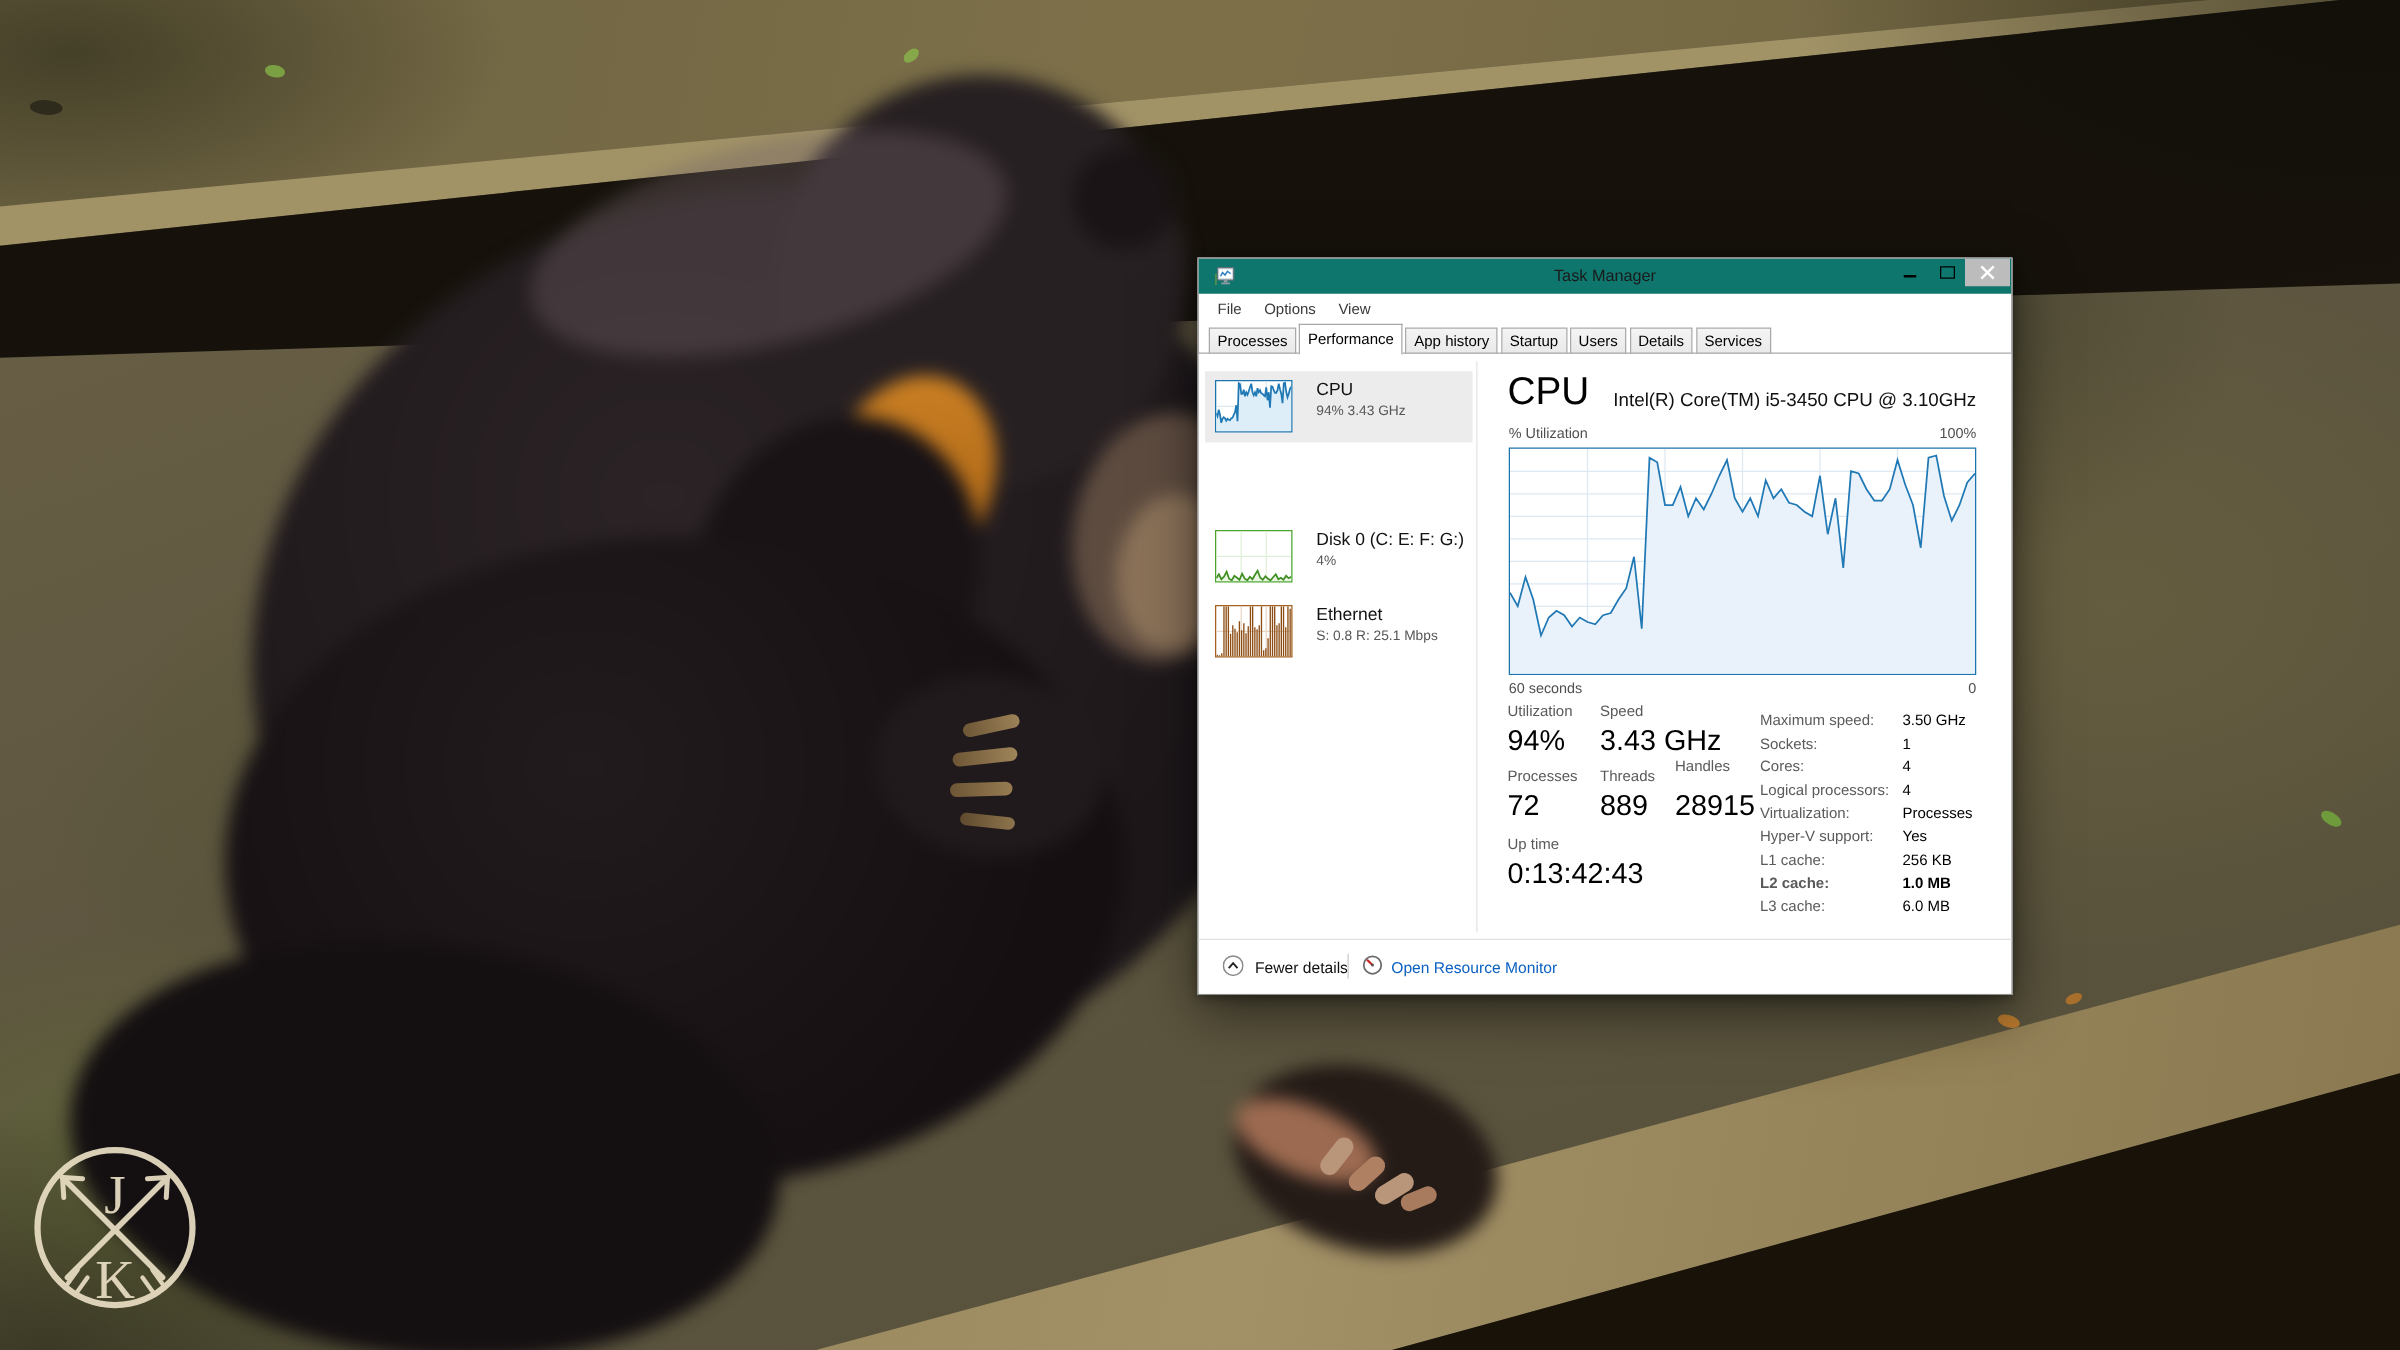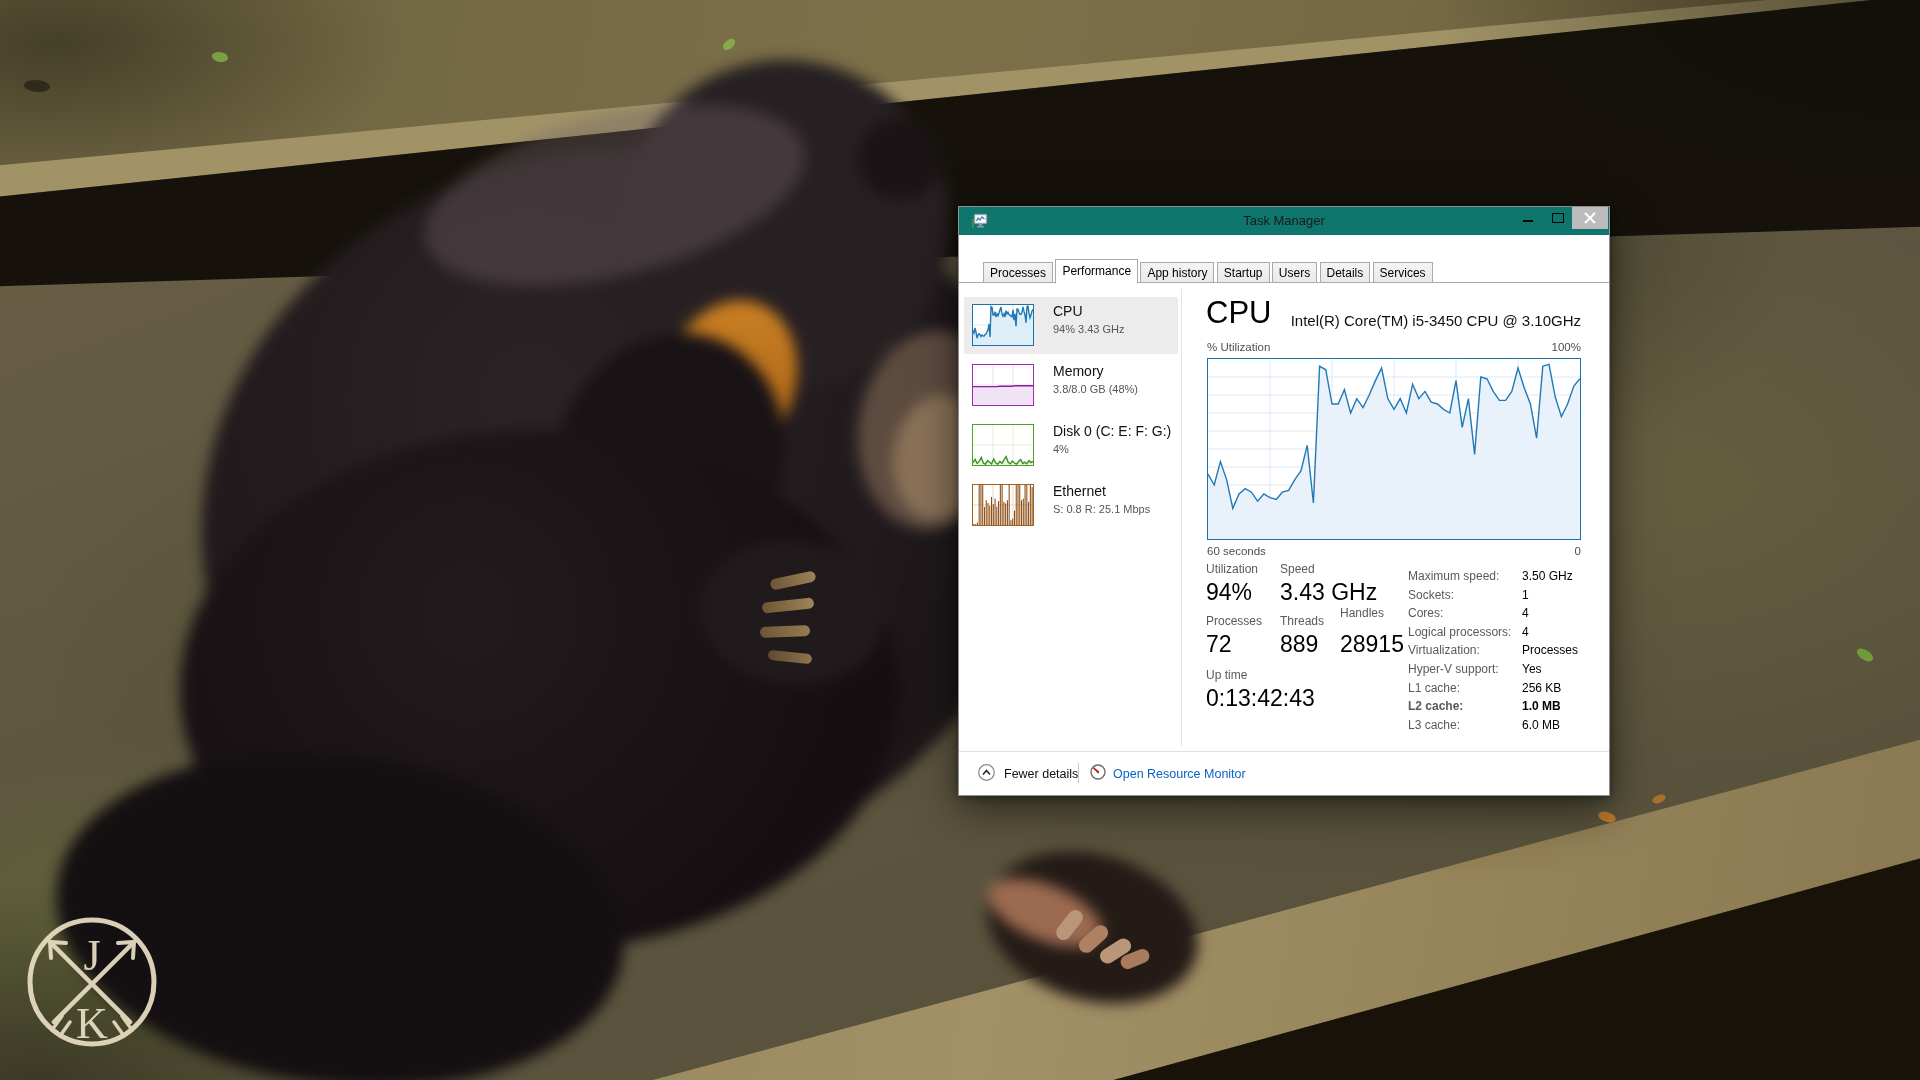--- a/index.html
+++ b/index.html
@@ -48,21 +48,21 @@
   .cap-max{right:36px;width:30px;}
   .cap-close{right:1px;width:36px;background:#bcbcbc;}
   .gmin{width:10px;border-top:2px solid #000;margin-top:6px;}
   .gmax{width:10px;height:8px;border:1.5px solid #000;}
   .gclose{position:relative;width:12px;height:12px;}
   .gclose:before,.gclose:after{content:"";position:absolute;left:5px;top:-1px;width:2px;height:14px;background:#fff;}
   .gclose:before{transform:rotate(45deg);} .gclose:after{transform:rotate(-45deg);}
   .menubar{position:absolute;left:0;top:28px;right:0;height:24px;display:flex;align-items:center;
     padding-left:13px;gap:14px;color:#3a3a3a;font-size:12px;}
   .menu-item{padding:2px 2px;}
-  .tabstrip{position:absolute;left:0;top:52px;right:0;height:24px;padding-left:24px;}
+  .tabstrip{position:absolute;left:0;top:52px;right:0;height:24px;padding-left:8px;}
   .tabstrip:after{content:"";position:absolute;left:0;right:0;bottom:0;border-bottom:1px solid #a9a9a9;z-index:1;}
   .tab{position:relative;display:inline-block;height:20px;line-height:20px;padding:0 6px;margin-right:-1px;
     border:1px solid #a9a9a9;background:linear-gradient(#f4f4f4,#e9e9e9);font-size:12px;vertical-align:bottom;z-index:0;}
   .tab.active{background:#fff;height:23px;line-height:23px;z-index:2;border-bottom:1px solid #fff;}
   .content{position:absolute;left:0;top:76px;right:0;bottom:43px;background:#fff;}
   .v-divider{position:absolute;left:222px;top:6px;bottom:6px;width:1px;background:#e4e4e4;}
   
   .side-item{position:absolute;left:5px;width:214px;height:57px;}
   .side-item.selected{background:#ececec;}
   .mini{position:absolute;left:8px;top:7px;}
@@ -166,20 +166,25 @@
           <div class="gmin"></div>
         </div>
       <div class="capbtn cap-max">
           <div class="gmax"></div>
         </div>
       <div class="capbtn cap-close">
           <div class="gclose"></div>
         </div>
     </div>
 
+    <div class="menubar">
+      <span class="menu-item">File</span>
+      <span class="menu-item">Options</span>
+      <span class="menu-item">View</span>
+    </div>
 
     <div class="tabstrip">
       <span class="tab">Processes</span>
       <span class="tab active">Performance</span>
       <span class="tab">App history</span>
       <span class="tab">Startup</span>
       <span class="tab">Users</span>
       <span class="tab">Details</span>
       <span class="tab">Services</span>
     </div>
@@ -190,31 +195,20 @@
       <div class="side-item selected" style="top:14px;">
         <svg class="mini chart" width="60" height="40" viewBox="0 0 60 40" style="border-color: rgb(27, 116, 174);">
             <line x1="20.0" y1="0" x2="20.0" y2="40" stroke="#d9e8f3" stroke-width="1"></line>
             <line x1="40.0" y1="0" x2="40.0" y2="40" stroke="#d9e8f3" stroke-width="1"></line>
             <line x1="0" y1="20.0" x2="60" y2="20.0" stroke="#d9e8f3" stroke-width="1"></line>
             <polygon points="0.0,25.6 1.0,28.0 2.0,22.8 3.0,26.8 4.0,33.2 5.0,30.0 6.0,28.8 7.0,29.6 8.0,31.6 9.0,30.0 10.0,30.8 11.0,31.2 12.0,29.6 13.0,29.2 14.0,26.8 15.0,24.8 16.0,19.2 17.0,32.0 18.0,1.6 19.0,2.4 20.0,10.0 21.0,10.0 22.0,6.8 23.0,12.0 24.0,8.8 25.0,10.8 26.0,8.0 27.0,4.8 28.0,2.0 29.0,8.8 30.0,11.2 31.0,8.8 32.0,12.0 33.0,5.6 34.0,8.8 35.0,7.2 36.0,9.6 37.0,10.0 38.0,11.2 39.0,12.0 40.0,4.8 41.0,15.2 42.0,8.8 43.0,21.2 44.0,4.0 45.0,4.4 46.0,7.2 47.0,9.2 48.0,9.2 49.0,7.2 50.0,2.0 51.0,6.4 52.0,10.0 53.0,17.6 54.0,1.6 55.0,1.2 56.0,8.4 57.0,12.8 58.0,10.0 59.0,6.0 60.0,4.4 60,40 0,40" fill="#ddeef8"></polygon>
             <polyline points="0.0,25.6 1.0,28.0 2.0,22.8 3.0,26.8 4.0,33.2 5.0,30.0 6.0,28.8 7.0,29.6 8.0,31.6 9.0,30.0 10.0,30.8 11.0,31.2 12.0,29.6 13.0,29.2 14.0,26.8 15.0,24.8 16.0,19.2 17.0,32.0 18.0,1.6 19.0,2.4 20.0,10.0 21.0,10.0 22.0,6.8 23.0,12.0 24.0,8.8 25.0,10.8 26.0,8.0 27.0,4.8 28.0,2.0 29.0,8.8 30.0,11.2 31.0,8.8 32.0,12.0 33.0,5.6 34.0,8.8 35.0,7.2 36.0,9.6 37.0,10.0 38.0,11.2 39.0,12.0 40.0,4.8 41.0,15.2 42.0,8.8 43.0,21.2 44.0,4.0 45.0,4.4 46.0,7.2 47.0,9.2 48.0,9.2 49.0,7.2 50.0,2.0 51.0,6.4 52.0,10.0 53.0,17.6 54.0,1.6 55.0,1.2 56.0,8.4 57.0,12.8 58.0,10.0 59.0,6.0 60.0,4.4" fill="none" stroke="#2079b5" stroke-width="1.4"></polyline>
           </svg>
         <div class="side-name">CPU</div>
         <div class="side-sub">94% 3.43 GHz</div>
-      </div>
-      <div class="side-item" style="top:74px;">
-        <svg class="mini chart" width="60" height="40" viewBox="0 0 60 40" style="border-color: rgb(160, 43, 180);">
-            <line x1="20.0" y1="0" x2="20.0" y2="40" stroke="#ecdcef" stroke-width="1"></line>
-            <line x1="40.0" y1="0" x2="40.0" y2="40" stroke="#ecdcef" stroke-width="1"></line>
-            <line x1="0" y1="20.0" x2="60" y2="20.0" stroke="#ecdcef" stroke-width="1"></line>
-            <polygon points="0.0,21.6 3.0,21.6 6.0,21.6 9.0,21.6 12.0,21.6 15.0,21.6 18.0,21.6 21.0,21.6 24.0,21.6 27.0,21.2 30.0,21.2 33.0,21.2 36.0,21.2 39.0,21.2 42.0,20.8 45.0,20.8 48.0,20.8 51.0,20.8 54.0,20.8 57.0,20.8 60.0,20.8 60,40 0,40" fill="#f0e3f4"></polygon>
-            <polyline points="0.0,21.6 3.0,21.6 6.0,21.6 9.0,21.6 12.0,21.6 15.0,21.6 18.0,21.6 21.0,21.6 24.0,21.6 27.0,21.2 30.0,21.2 33.0,21.2 36.0,21.2 39.0,21.2 42.0,20.8 45.0,20.8 48.0,20.8 51.0,20.8 54.0,20.8 57.0,20.8 60.0,20.8" fill="none" stroke="#871d9b" stroke-width="1.4"></polyline>
-          </svg>
-        <div class="side-name">Memory</div>
-        <div class="side-sub">3.8/8.0 GB (48%)</div>
       </div>
       <div class="side-item" style="top:134px;">
         <svg class="mini chart" width="60" height="40" viewBox="0 0 60 40" style="border-color: rgb(74, 163, 42);">
             <line x1="20.0" y1="0" x2="20.0" y2="40" stroke="#dff0d8" stroke-width="1"></line>
             <line x1="40.0" y1="0" x2="40.0" y2="40" stroke="#dff0d8" stroke-width="1"></line>
             <line x1="0" y1="20.0" x2="60" y2="20.0" stroke="#dff0d8" stroke-width="1"></line>
             <polygon points="0.0,37.6 2.1,34.4 4.1,38.4 6.2,36.4 8.3,32.4 10.3,38.0 12.4,39.2 14.5,35.6 16.6,37.2 18.6,38.8 20.7,34.0 22.8,38.0 24.8,39.2 26.9,36.4 29.0,38.4 31.0,34.8 33.1,31.6 35.2,37.2 37.2,38.8 39.3,36.0 41.4,38.0 43.4,39.2 45.5,36.8 47.6,34.4 49.7,38.4 51.7,37.2 53.8,38.8 55.9,35.6 57.9,37.6 60.0,36.4 60,40 0,40" fill="#eaf5e4"></polygon>
             <polyline points="0.0,37.6 2.1,34.4 4.1,38.4 6.2,36.4 8.3,32.4 10.3,38.0 12.4,39.2 14.5,35.6 16.6,37.2 18.6,38.8 20.7,34.0 22.8,38.0 24.8,39.2 26.9,36.4 29.0,38.4 31.0,34.8 33.1,31.6 35.2,37.2 37.2,38.8 39.3,36.0 41.4,38.0 43.4,39.2 45.5,36.8 47.6,34.4 49.7,38.4 51.7,37.2 53.8,38.8 55.9,35.6 57.9,37.6 60.0,36.4" fill="none" stroke="#3f8f22" stroke-width="1.4"></polyline>
           </svg>
         <div class="side-name">Disk 0 (C: E: F: G:)</div>

